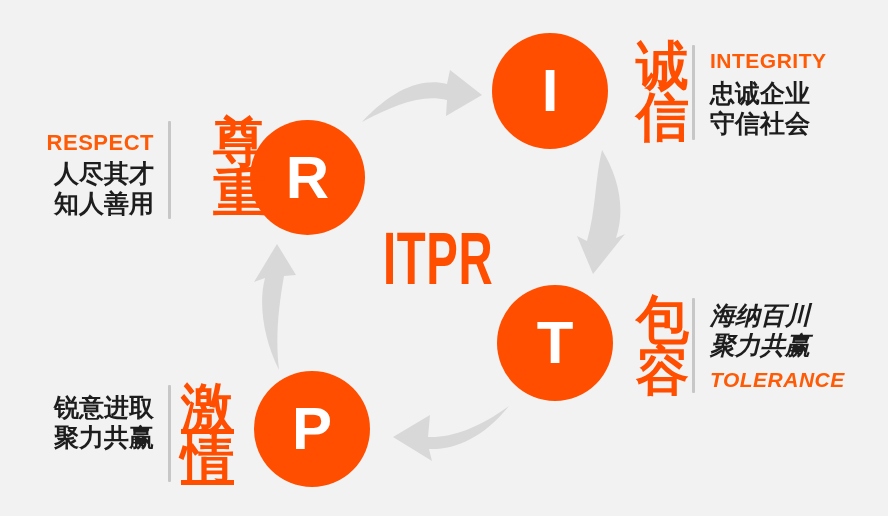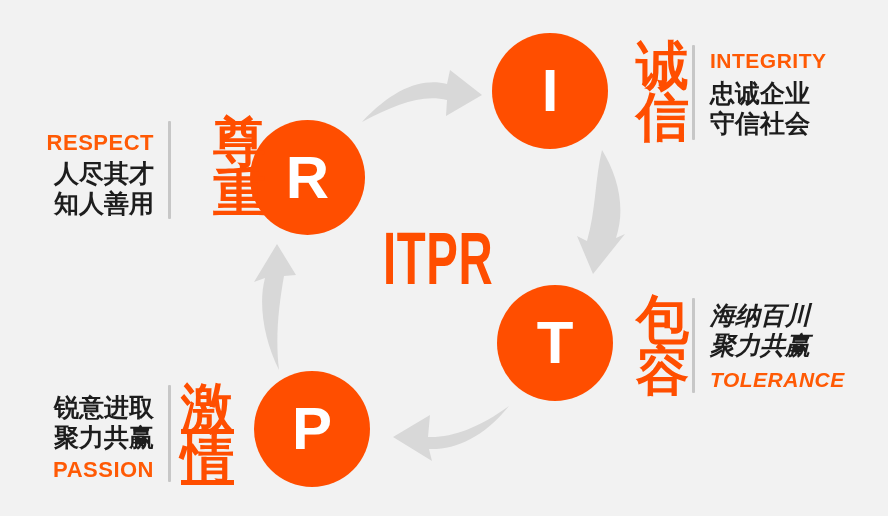--- a/index.html
+++ b/index.html
@@ -90,21 +90,20 @@
 <div class="divider" style="left:692px;top:298px;height:95px;"></div>
 <div class="desc" style="left:710px;top:300px;font-style:italic;">
   <div class="cn-line">海纳百川</div>
   <div class="cn-line">聚力共赢</div>
   <div class="en" style="margin-top:6px;">TOLERANCE</div>
 </div>
 
 <div class="desc right-align" style="left:30px;top:392px;width:124px;">
   <div class="cn-line">锐意进取</div>
   <div class="cn-line">聚力共赢</div>
-  <div class="en small" style="margin-top:4px;">PASSION</div>
 </div>
 <div class="divider" style="left:168px;top:385px;height:97px;"></div>
 <div class="cn-vert" style="left:181px;top:382px;text-decoration:underline;">激情</div>
 
 <div class="arrow" style="left:360px;top:68px;">
   <svg width="124" height="58" viewBox="0 0 124 58">
     <path d="M2,54 C34,20 62,10 87,16 L90,2 L122,27 L86,48 L87,32 C62,26 36,36 2,54 Z" fill="#d8d8d8"></path>
   </svg>
 </div>
 

